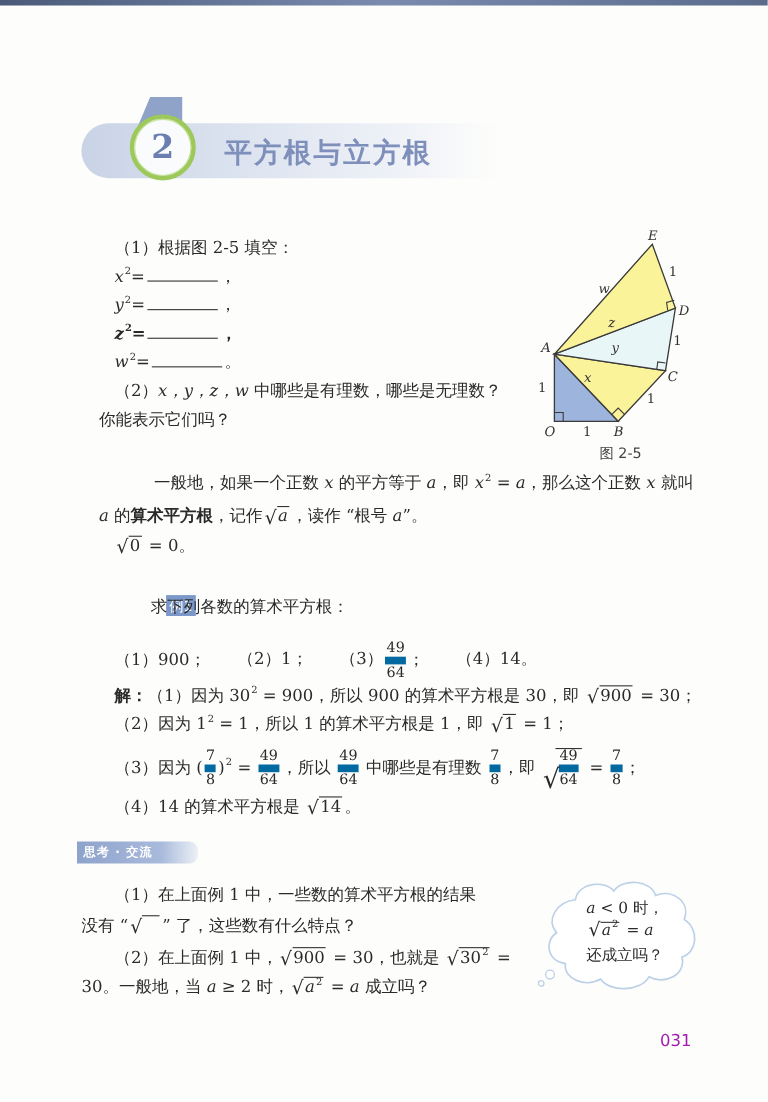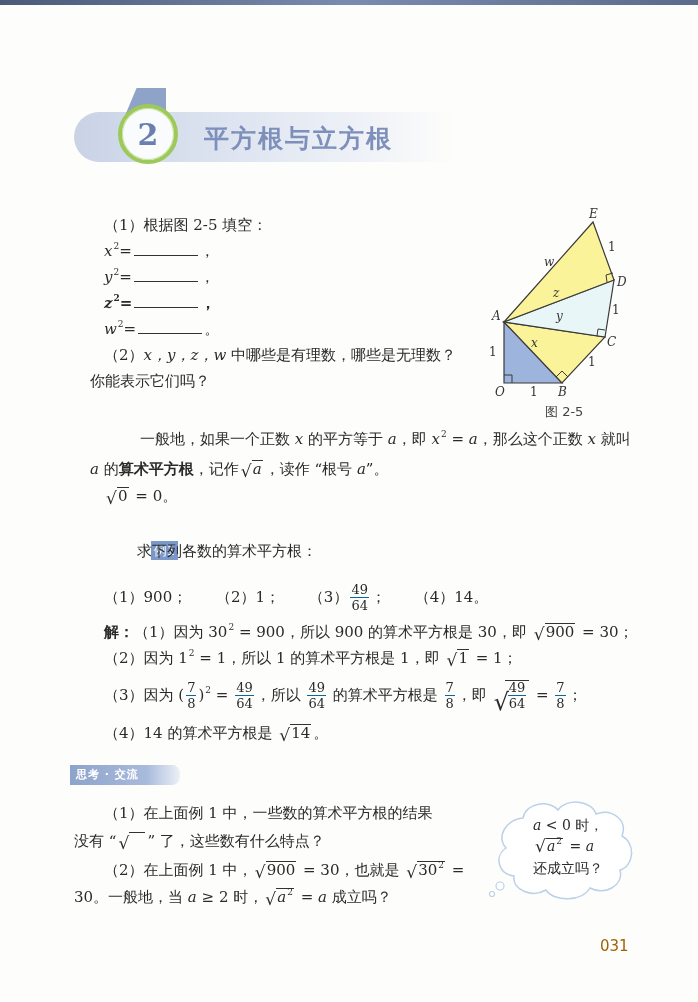--- a/index.html
+++ b/index.html
@@ -13,21 +13,21 @@
     background:linear-gradient(to right,#4a5a78,#7a8bb0,#5b6b8c); }
   .abs { position:absolute; }
   .txt { font-size:15px; line-height:1; white-space:nowrap; }
   i.m { font-family:"DejaVu Serif","Liberation Serif",serif; font-style:italic; }
   .sup { font-size:9px; position:relative; top:-7px; margin-left:1px; }
   .blank { display:inline-block; width:64px; border-bottom:1px solid #333; margin:0 2px; vertical-align:baseline; }
   .sqrt { display:inline-block; position:relative; padding-left:11px; margin:0 2px; }
   .sqrt .rad { position:absolute; left:0; bottom:-2px; font-size:17px; }
   .sqrt .body { border-top:1px solid #333; padding:0 1px; display:inline-block; line-height:1.1; }
   .frac { display:inline-flex; flex-direction:column; align-items:center; vertical-align:middle; font-size:13px; line-height:1; margin:0 2px; }
-  .frac .num { border-bottom:1px solid #0369a1; padding:0 1px 1px; }
+  .frac .num { border-bottom:7px solid #0369a1; padding:0 1px 1px; }
   .frac .den { padding-top:1px; }
   b.k { font-family:"DejaVu Sans","Liberation Sans",sans-serif; font-weight:bold; }
 
   
   .hdr-band { position:absolute; left:74px; top:112px; width:380px; height:50px;
     border-radius:25px 0 0 25px;
     background:linear-gradient(to right,#c9d3e6 0%,#dde4f0 40%,#eef1f7 75%,rgba(253,253,251,0) 100%); }
   .hdr-tab { position:absolute; left:124px; top:88px; width:42px; height:30px;
     background:#8fa2c8; clip-path:polygon(30% 0,100% 0,100% 100%,0 100%); }
   .hdr-circle { position:absolute; left:118px; top:104px; width:60px; height:60px; border-radius:50%;
@@ -44,21 +44,21 @@
   
   .think { position:absolute; left:70px; top:765px; width:110px; height:20px;
     background:linear-gradient(to right,#8ea3cb 0%,#a9bbdc 70%,rgba(200,212,235,0.3) 100%); border-radius:0 8px 8px 0; }
   .think span { position:absolute; left:6px; top:2px; color:#fff; font-weight:bold; font-size:11px;
     font-family:"DejaVu Sans","Liberation Sans",sans-serif; letter-spacing:1px; }
 
   .cloud { position:absolute; left:488px; top:798px; width:150px; height:104px; }
   .cloud-text { position:absolute; font-size:14px; }
 
   .pageno { position:absolute; left:600px; top:937px; font-family:"DejaVu Sans","Liberation Sans",sans-serif;
-    font-size:15px; color:#a16207; }
+    font-size:15px; color:#a21caf; }
   .fig-cap { position:absolute; left:545px; top:403px; font-size:13px; color:#444; font-family:"DejaVu Sans",sans-serif; }
   .lbl { font-family:"DejaVu Serif",serif; font-size:12px; fill:#333; }
 </style>
 </head>
 <body>
 
 <div class="topbar"></div>
 
 <div>
   <div class="hdr-band"></div>
@@ -152,21 +152,21 @@
 <div class="abs txt" style="left:104px;top:680px;">
   <span>（3）因为 (</span><span class="frac">
       <span class="num">7</span>
       <span class="den">8</span>
     </span><span>)</span><span class="sup">2</span><span> = </span><span class="frac">
       <span class="num">49</span>
       <span class="den">64</span>
     </span><span>，所以 </span><span class="frac">
       <span class="num">49</span>
       <span class="den">64</span>
-    </span><span> 的算术平方根是 </span><span class="frac">
+    </span><span> 中哪些是有理数 </span><span class="frac">
       <span class="num">7</span>
       <span class="den">8</span>
     </span><span>，即 </span><span class="sqrt"><span class="rad" style="font-size:24px;bottom:-4px;">√</span><span class="body"><span class="frac">
           <span class="num">49</span>
           <span class="den">64</span>
         </span></span></span><span> = </span><span class="frac">
       <span class="num">7</span>
       <span class="den">8</span>
     </span><span>；</span>
 </div>

